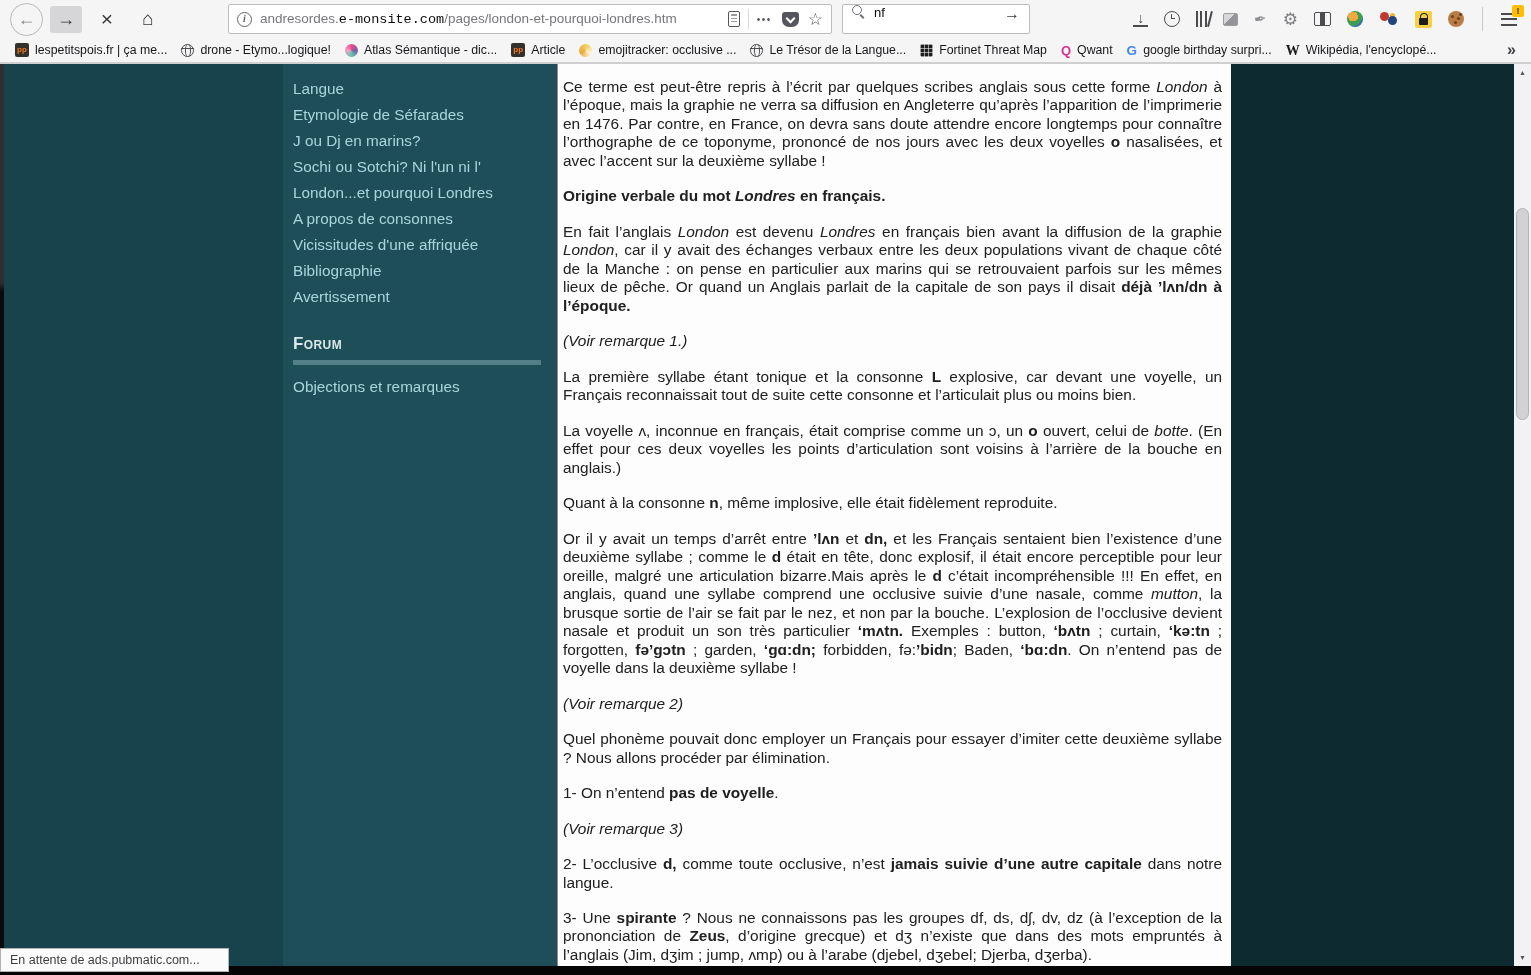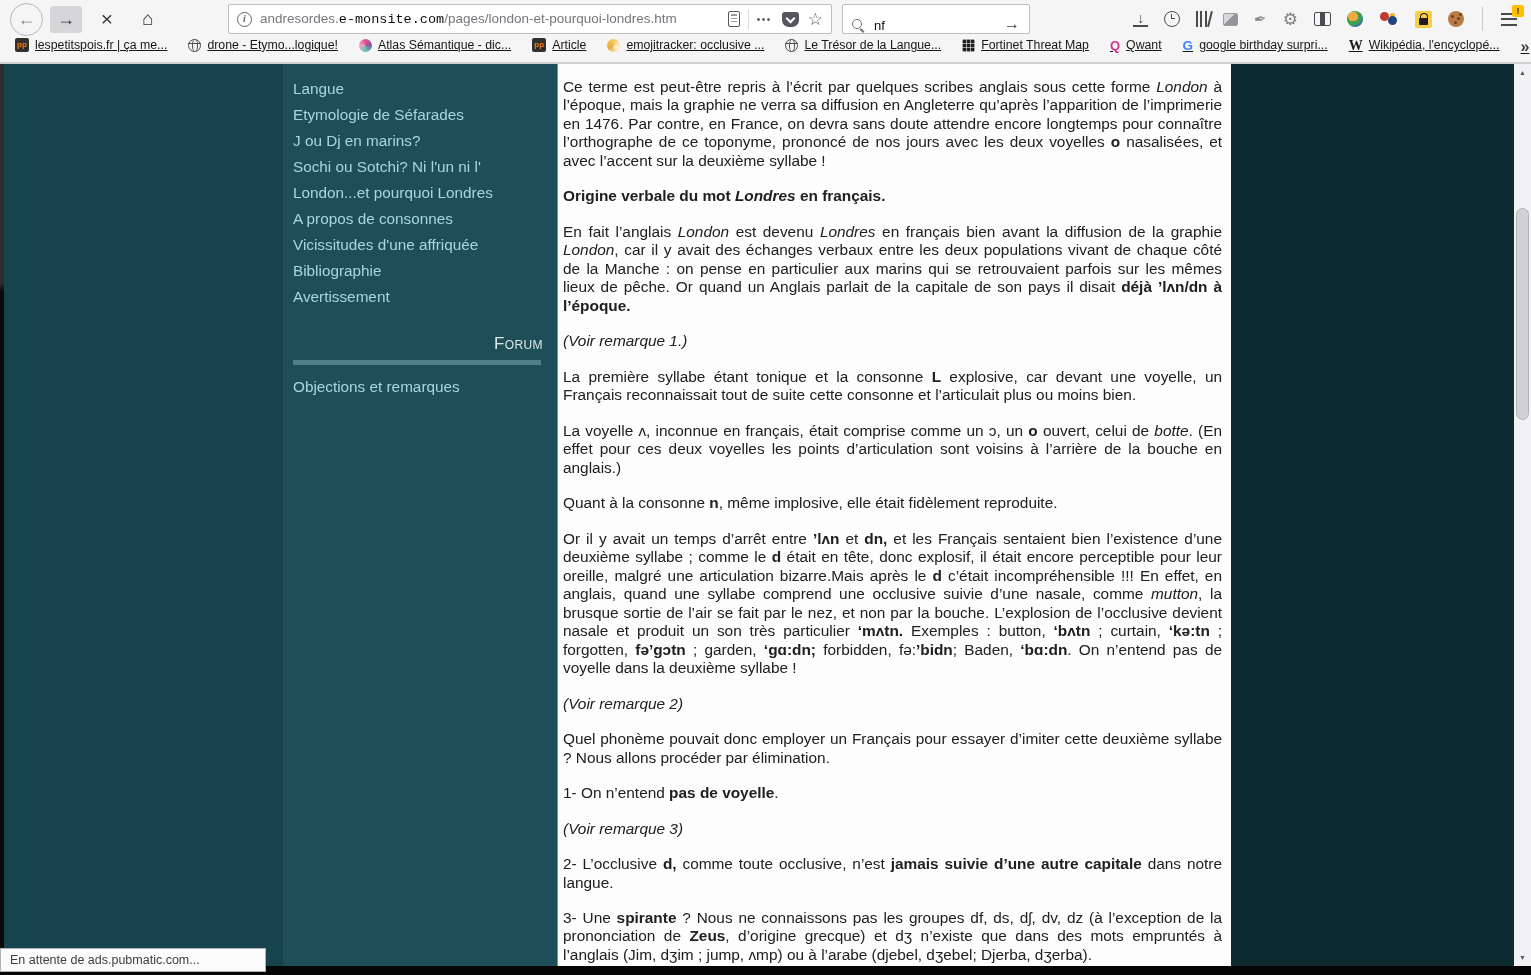--- a/index.html
+++ b/index.html
@@ -50,21 +50,21 @@
   .dots-icon { font-size:10px; letter-spacing:1.5px; color:#505055; cursor:pointer; flex:0 0 auto; }
   .pocket-icon { width:17px; height:15px; background:#55555f; border-radius:3px 3px 7px 7px;
     position:relative; margin-left:10px; flex:0 0 auto; cursor:pointer; }
   .pocket-icon::after { content:''; position:absolute; left:5px; top:3px; width:5px; height:5px;
     border-left:2px solid #fff; border-bottom:2px solid #fff; transform:rotate(-45deg); }
   .star-icon { font-size:17px; color:#55555a; margin-left:9px; flex:0 0 auto; cursor:pointer; }
 
   .search-bar {
     margin-left:10px; width:188px; height:30px; background:#fff;
     border:1px solid #bdbdc0; border-radius:2px;
-    display:flex; align-items:flex-end; padding:0 9px; flex:0 0 auto;
+    display:flex; align-items:flex-start; padding:0 9px; flex:0 0 auto;
   }
   .mag-icon { width:14px; height:14px; position:relative; flex:0 0 auto; }
   .mag-icon::before { content:''; position:absolute; left:0; top:0; width:8px; height:8px;
     border:1.8px solid #71717a; border-radius:50%; }
   .mag-icon::after { content:''; position:absolute; left:9px; top:9px; width:2px; height:5px;
     background:#71717a; transform:rotate(-45deg); }
   .search-text { flex:1; margin-left:8px; font-size:13px; color:#0c0c0d; }
   .go-arrow { font-size:16px; color:#3c3c40; cursor:pointer; }
 
   .toolbar-right { display:flex; align-items:center; margin-left:auto; gap:16px; padding-right:4px; }
@@ -100,22 +100,22 @@
     border-radius:50%; background:#6e431e;
     box-shadow:6px 2px 0 #6e431e, 3px 6px 0 #6e431e, 8px -2px 0 #6e431e; }
   .menu-sep { width:1px; height:24px; background:#c9c9cc; margin-left:2px; }
   .menu-btn { position:relative; margin-left:2px; }
   .hamburger-icon { width:16px; height:13px;
     background:repeating-linear-gradient(#4a4a4f 0 2px,transparent 2px 5.5px); }
   .menu-badge { position:absolute; right:-7px; top:-8px; width:12px; height:12px; background:#ffbf00;
     border-radius:2px; font:bold 9px/12px "Liberation Sans",sans-serif; color:#453500; text-align:center; }
 
   
-  .bookmarks-bar { display:flex; align-items:flex-start; height:24px; padding:0 15px; gap:21px;
-    font-size:12.3px; color:#17171a;text-decoration:underline; }
+  .bookmarks-bar { display:flex; align-items:center; height:24px; padding:0 15px; gap:14px;
+    font-size:12.3px; color:#17171a; }
   .bm { display:flex; align-items:center; gap:6px; cursor:pointer; white-space:nowrap; }
   .fav { flex:0 0 auto; display:inline-flex; align-items:center; justify-content:center; }
   .fav-pp { width:14px; height:14px; background:#34302b; border-radius:2px;
     color:#f07818; font:bold 8px/14px "Liberation Sans",sans-serif; text-align:center; }
   .fav-pp::after { content:'pp'; }
   .fav-globe { width:13px; height:13px; border:1.5px solid #4e4e53; border-radius:50%; position:relative; }
   .fav-globe::before { content:''; position:absolute; left:-1px; right:-1px; top:3.5px;
     border-top:1.5px solid #4e4e53; }
   .fav-globe::after { content:''; position:absolute; left:2.5px; top:-1px; bottom:-1px; width:4.5px;
     border-left:1.5px solid #4e4e53; border-right:1.5px solid #4e4e53; border-radius:50%; }
@@ -137,41 +137,41 @@
   .edge-strip { position:absolute; left:0; top:0; width:4px; height:100%;
     background:linear-gradient(#2e2e2e 0 24%, #0a0a0a 25%); }
   .bg-left { position:absolute; left:4px; top:0; width:279px; height:100%; background:#17434c; }
   .bg-right { position:absolute; left:1231px; top:0; width:283px; height:100%; background:#0c2a30; }
 
   .sidebar { position:absolute; left:283px; top:0; width:274px; height:100%;
     background:#1e4e58; padding:12px 14px 0 10px; }
   .side-link { display:block; font-size:15.3px; line-height:26px; color:#a9d6dc;
     cursor:pointer; white-space:nowrap; overflow:hidden; }
   .forum-block { margin-top:24px; }
-  .forum-title { margin:0; font-size:17px; font-weight:normal; font-variant:small-caps;
-    letter-spacing:.4px; color:#dbe8ea;text-align:right; }
+  .forum-title { margin:0; font-size:17px; font-weight:bold; font-variant:small-caps;
+    letter-spacing:.4px; color:#dbe8ea; }
   .forum-bar { width:248px; height:5px; background:#527f88; margin:6px 0 9px; }
 
   .content { position:absolute; left:557px; top:0; width:674px; height:100%;
     background:#fdfdfe; border-left:1px solid #8c8c8c;
     padding:14px 9px 0 5px; overflow:hidden;
     font-size:15.4px; line-height:1.2; color:#202020; text-align:justify; }
   .content .para { margin:0 0 17px; }
   .content i { }
   .content b { font-weight:bold; }
 
   .scrollbar { position:absolute; left:1514px; top:0; width:17px; height:100%; background:#f2f2f4; }
   .sb-arrow { position:absolute; left:0; width:17px; height:15px; text-align:center;
     font-size:7px; line-height:15px; color:#58585c; cursor:pointer; }
   .sb-up { top:1px; } .sb-down { bottom:10px; }
   .sb-thumb { position:absolute; left:2px; top:144px; width:13px; height:212px;
     background:#d2d2d5; border:1px solid #b3b3b6; border-radius:7px; cursor:pointer; }
 
   .black-strip { position:absolute; left:0; top:902px; width:100%; height:9px; background:#050505; z-index:5; }
-  .status-tooltip { position:absolute; left:0; top:884px; width:266px; height:24px;
+  .status-tooltip { position:absolute; left:0; top:884px; width:229px; height:24px;
     background:#fbfbfc; border:1px solid #b2b2b5; display:flex; align-items:center;
     padding-left:9px; font-size:12.5px; color:#3e3e42; z-index:6; }
 </style>
 </head>
 <body>
 
 <div class="chrome">
   <div class="nav-toolbar">
     <div class="nav-btn back-btn">←</div>
     <div class="nav-btn fwd-btn">→</div>

